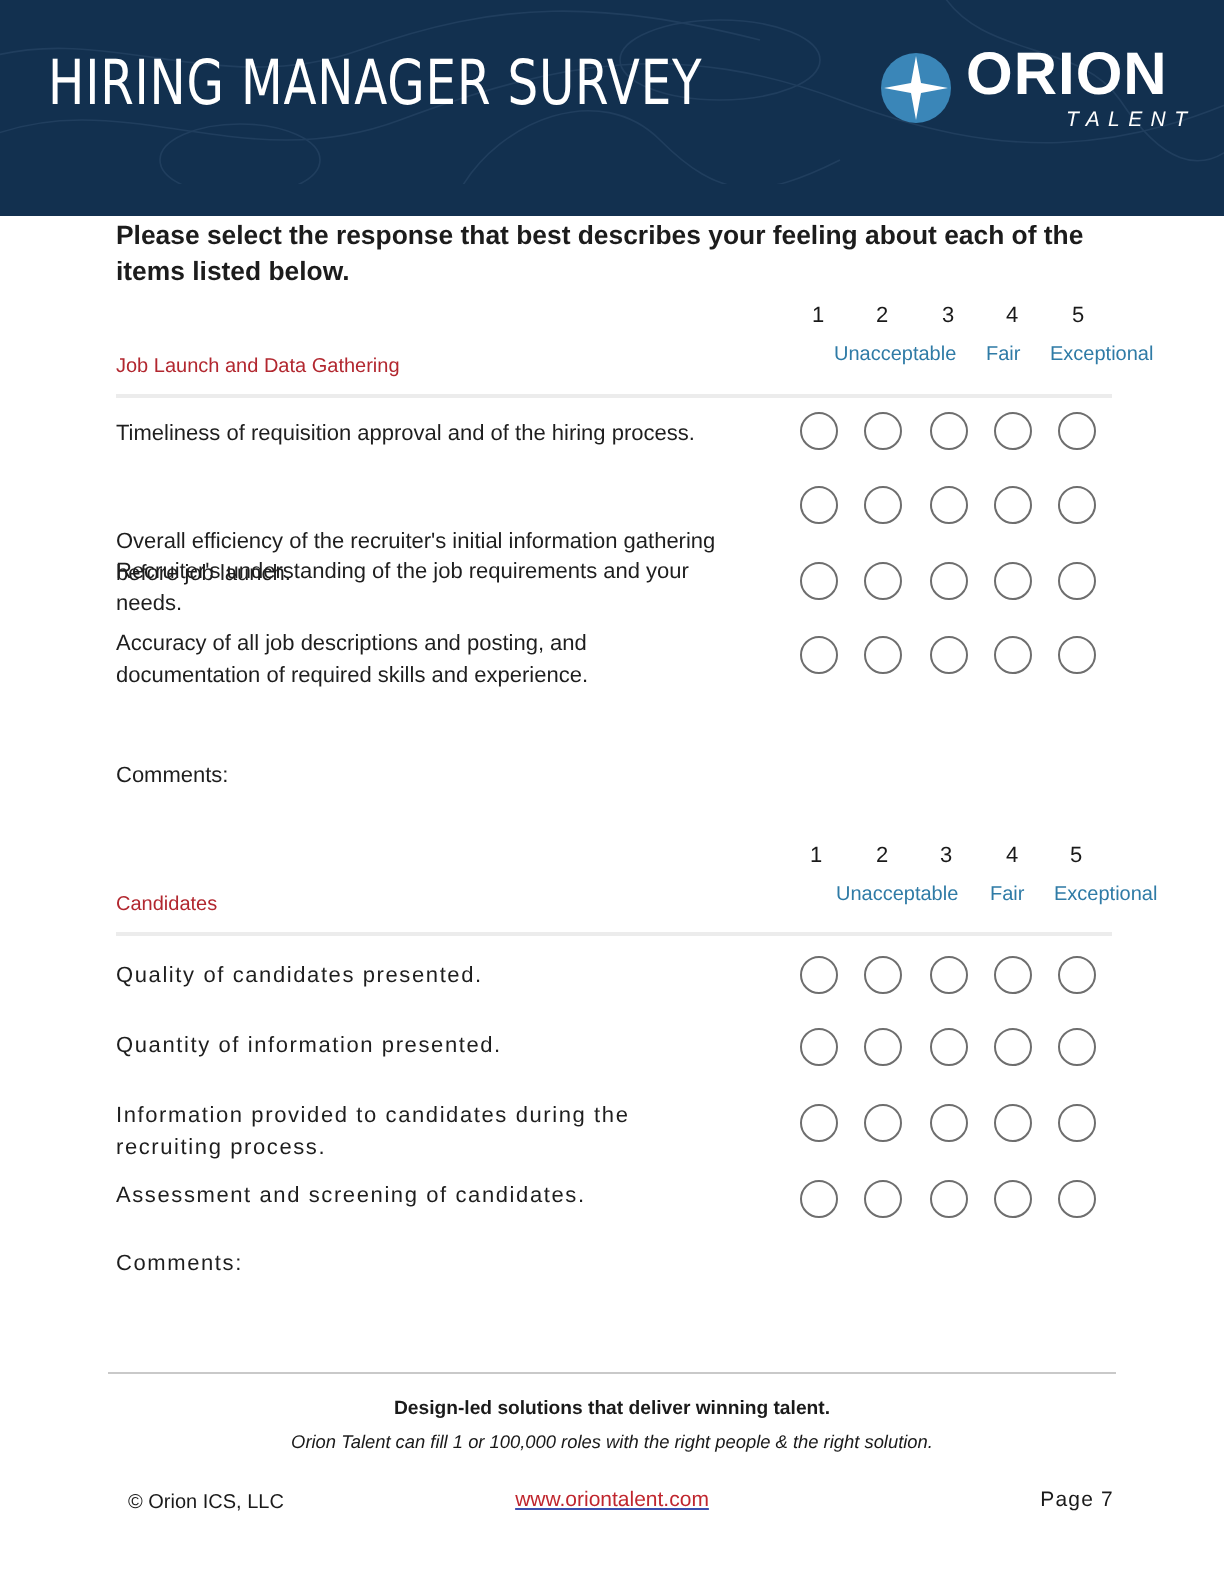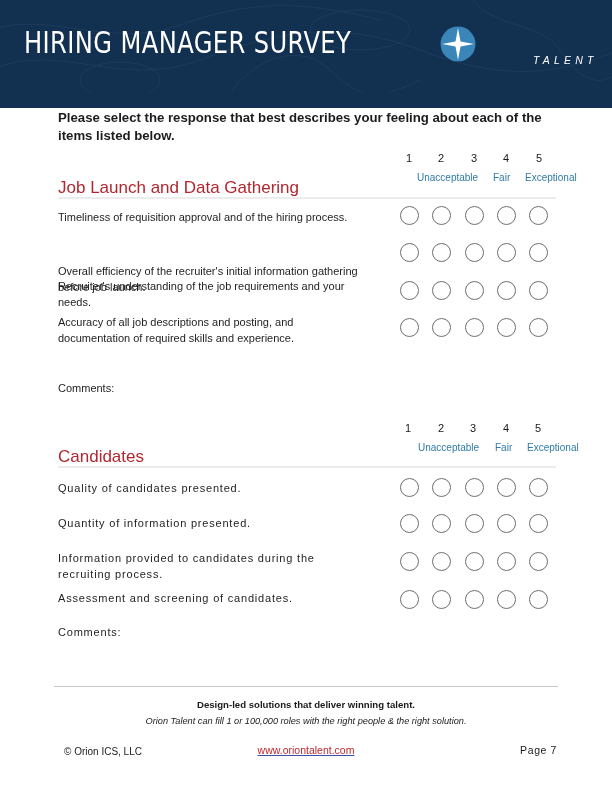--- a/index.html
+++ b/index.html
@@ -14,21 +14,21 @@
   .logo-word { position: absolute; left: 43px; top: -2px; font-family: "Liberation Sans", sans-serif; font-weight: bold; font-size: 30px; color: #ffffff; letter-spacing: 0.5px; }
   .logo-sub { position: absolute; left: 93px; top: 31px; font-family: "Liberation Sans", sans-serif; font-size: 10.5px; color: #ffffff; letter-spacing: 4.2px; font-style: italic; }
 
   .intro { position: absolute; left: 58px; top: 109px; width: 490px; font-size: 13.2px; font-weight: bold; line-height: 18px; color: #1c1c1c; }
 
   .scale-nums { position: absolute; left: 395px; width: 160px; height: 14px; }
   .scale-nums span { position: absolute; font-size: 11px; color: #1a1a1a; width: 12px; text-align: center; }
   .scale-labels { position: absolute; left: 385px; width: 175px; height: 14px; font-size: 10px; color: #2f7ba6; }
   .scale-labels span { position: absolute; white-space: nowrap; margin-left: 28px; }
 
-  .section-title { position: absolute; left: 58px; font-size: 17px; color: #b2272f; }
+  .section-title { position: absolute; left: 58px; font-size: 10px; color: #b2272f; }
   .rule { position: absolute; left: 58px; width: 498px; height: 2px; background: #ececec; }
 
   .item { position: absolute; left: 58px; width: 300px; font-size: 11px; line-height: 15.5px; color: #1e1e1e; }
   .item.wide { letter-spacing: 0.8px; width: 300px; }
   .radio-row { position: absolute; left: 400px; width: 150px; height: 20px; }
   .radio { position: absolute; top: 0; width: 19px; height: 19px; border: 1.3px solid #6e6e6e; border-radius: 50%; background: #fff; cursor: pointer; }
 
   .comments { position: absolute; left: 58px; font-size: 11px; color: #1e1e1e; }
   .comments.wide { letter-spacing: 0.8px; }
 
@@ -53,20 +53,21 @@
       <ellipse cx="120" cy="80" rx="40" ry="18"></ellipse>
       <ellipse cx="360" cy="30" rx="50" ry="20"></ellipse>
     </g>
   </svg>
   <div class="banner-title">HIRING MANAGER SURVEY</div>
   <div class="logo">
     <svg class="logo-mark" viewBox="0 0 36 36">
       <circle cx="18" cy="18" r="17.5" fill="#3a86b8"></circle>
       <path d="M18 2 L20.5 15.5 L34 18 L20.5 20.5 L18 34 L15.5 20.5 L2 18 L15.5 15.5 Z" fill="#ffffff"></path>
     </svg>
+    <div class="logo-word">ORION</div>
     <div class="logo-sub">TALENT</div>
   </div>
 </div>
 
 <div class="intro">Please select the response that best describes your feeling about each of the items listed below.</div>
 
 <div class="scale-nums" style="top:152px;">
   <span style="left:8px;">1</span>
   <span style="left:40px;">2</span>
   <span style="left:73px;">3</span>

